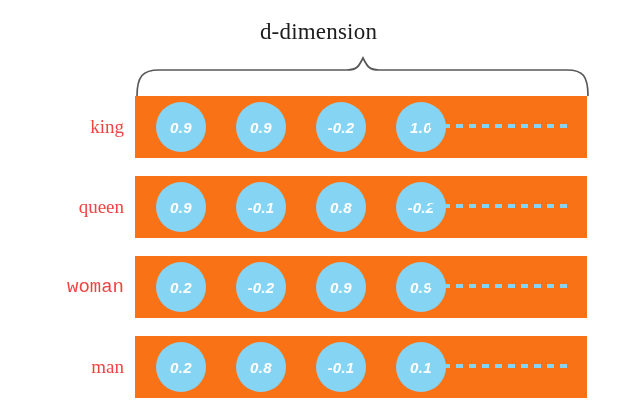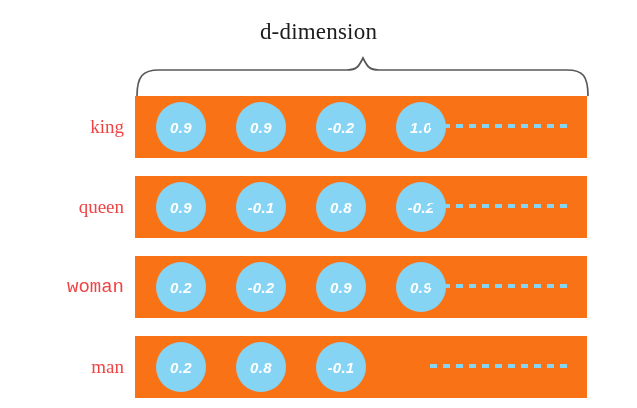--- a/index.html
+++ b/index.html
@@ -204,20 +204,23 @@
       <div class="vector-bar" style="top: 328px;">
         <div class="cell" style="left: 21px;">
           <span class="cell-value">0.2</span>
         </div>
         <div class="cell" style="left: 101px;">
           <span class="cell-value">0.8</span>
         </div>
         <div class="cell" style="left: 181px;">
           <span class="cell-value">-0.1</span>
         </div>
+        <div class="cell" style="left: 261px;">
+          <span class="cell-value">0.1</span>
+        </div>
         <div class="ellipsis-dashes">
           <span class="dash" style="left: 0px;"></span>
           <span class="dash" style="left: 13px;"></span>
           <span class="dash" style="left: 26px;"></span>
           <span class="dash" style="left: 39px;"></span>
           <span class="dash" style="left: 52px;"></span>
           <span class="dash" style="left: 65px;"></span>
           <span class="dash" style="left: 78px;"></span>
           <span class="dash" style="left: 91px;"></span>
           <span class="dash" style="left: 104px;"></span>

